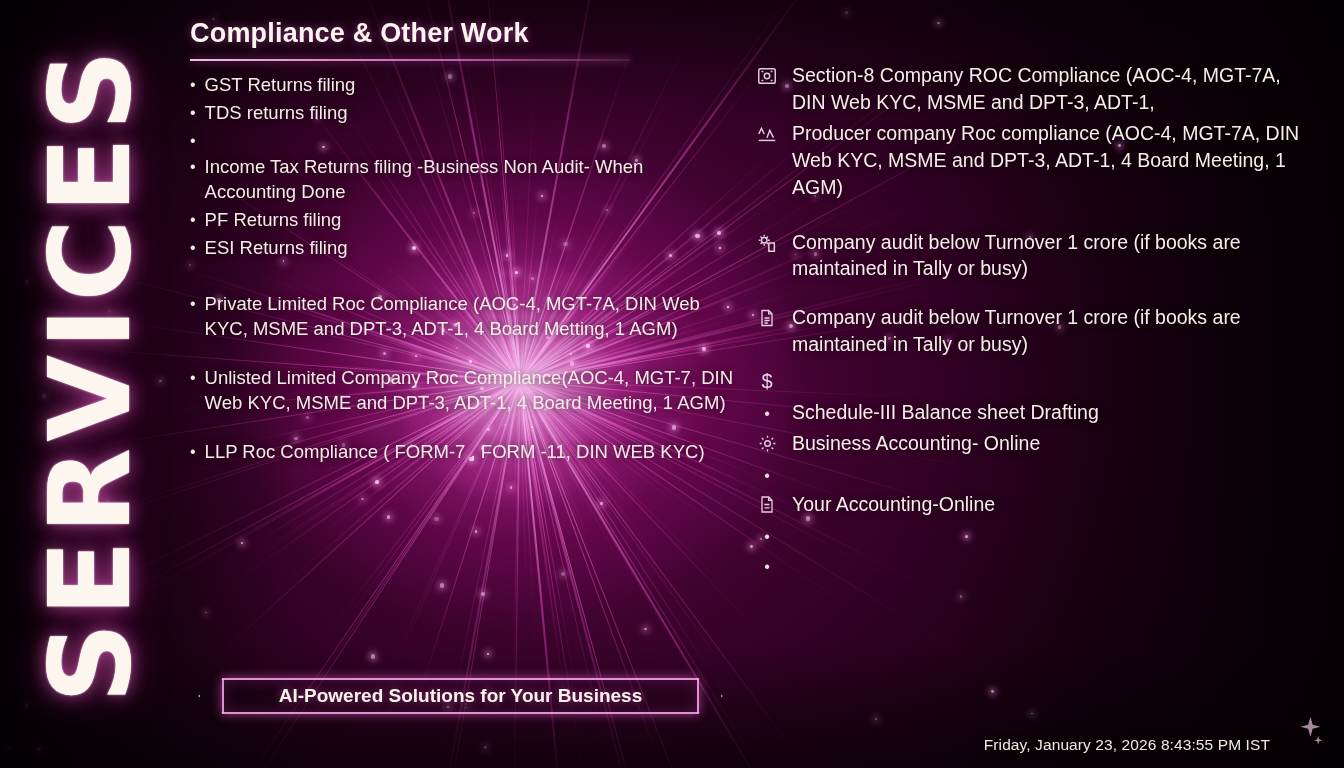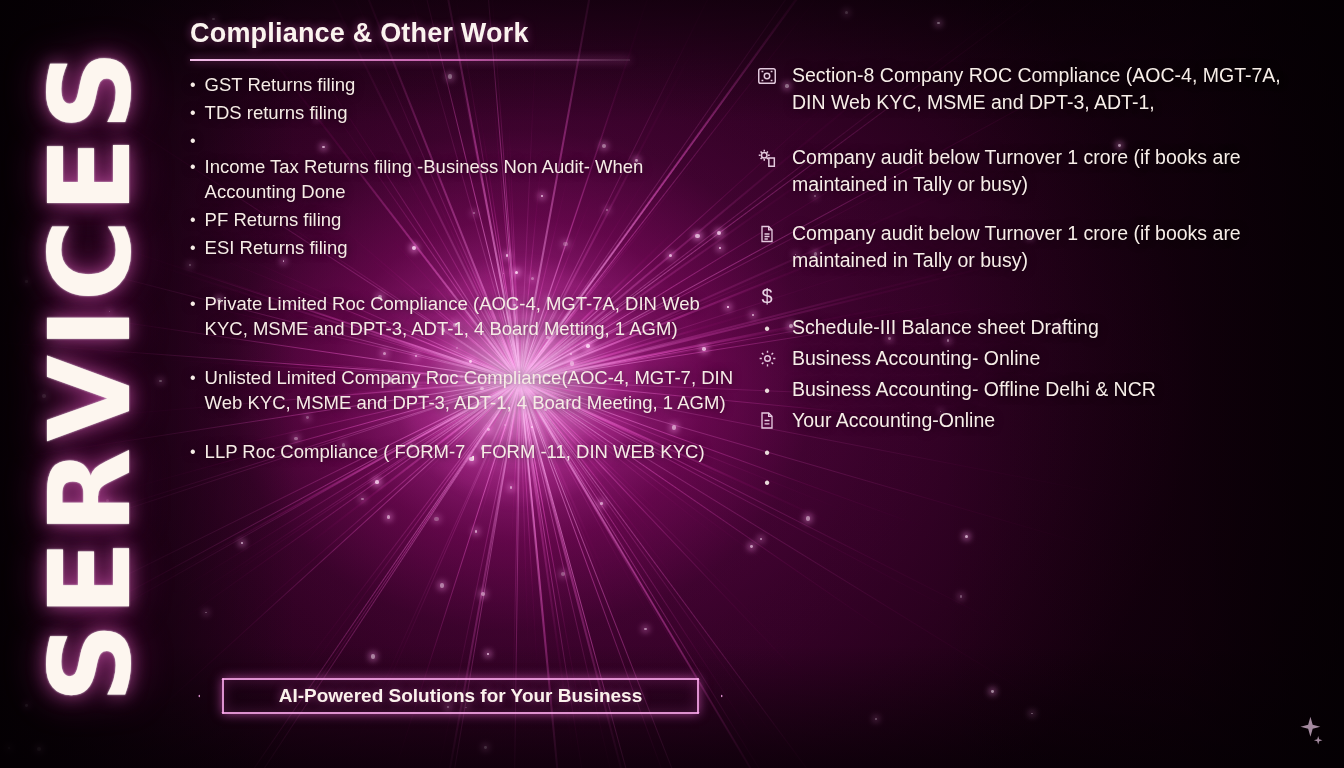--- a/index.html
+++ b/index.html
@@ -677,20 +677,30 @@
       <span class="ico">
         <svg width="22" height="22" viewBox="0 0 24 24" fill="none" stroke="currentColor" stroke-width="1.6">
           <rect x="3" y="4" width="18" height="16" rx="2"></rect>
           <circle cx="12" cy="12" r="3"></circle>
           <path d="M6 7h2M16 7h2M6 17h2M16 17h2"></path>
         </svg>
       </span>
       <span class="tx">Section-8 Company ROC Compliance (AOC-4, MGT-7A, DIN Web KYC, MSME and DPT-3, ADT-1,</span>
     </div>
 
+    <div class="ritem">
+      <span class="ico">
+        <svg width="22" height="22" viewBox="0 0 24 24" fill="none" stroke="currentColor" stroke-width="1.6">
+          <path d="M3 12l3-6 3 6"></path>
+          <path d="M12 16l3-8 4 8"></path>
+          <path d="M3 19h18"></path>
+        </svg>
+      </span>
+      <span class="tx">Producer company Roc compliance (AOC-4, MGT-7A, DIN Web KYC, MSME and DPT-3, ADT-1, 4 Board Meeting, 1 AGM)</span>
+    </div>
 
     <div class="rgap-1"></div>
 
     <div class="ritem">
       <span class="ico">
         <svg width="22" height="22" viewBox="0 0 24 24" fill="none" stroke="currentColor" stroke-width="1.6">
           <circle cx="9" cy="9" r="3"></circle>
           <path d="M9 3v2M9 13v2M3 9h2M13 9h2M5 5l1.4 1.4M11.6 11.6L13 13M13 5l-1.4 1.4M6.4 11.6L5 13"></path>
           <path d="M14 12h6v9h-6z"></path>
         </svg>
@@ -734,21 +744,20 @@
           <path d="M12 3v2.5M12 18.5V21M3 12h2.5M18.5 12H21M5.6 5.6l1.8 1.8M16.6 16.6l1.8 1.8M18.4 5.6l-1.8 1.8M7.4 16.6l-1.8 1.8"></path>
         </svg>
       </span>
       <span class="tx">Business Accounting- Online</span>
     </div>
 
     <div class="ritem dotted">
       <span class="ico">
           <span class="dotmark">•</span>
         </span>
-      <span class="tx">Business Accounting- Offline Delhi &amp; NCR</span>
     </div>
 
     <div class="ritem">
       <span class="ico">
         <svg width="20" height="21" viewBox="0 0 24 24" fill="none" stroke="currentColor" stroke-width="1.6">
           <path d="M6 3h8l4 4v14H6z"></path>
           <path d="M14 3v4h4"></path>
           <path d="M9 12h6M9 16h6"></path>
         </svg>
       </span>
@@ -761,20 +770,21 @@
         </span>
     </div>
 
     <div class="ritem dotted">
       <span class="ico">
           <span class="dotmark">•</span>
         </span>
     </div>
   </div>
 
+  <div id="timestamp">Friday, January 23, 2026 8:43:55 PM IST</div>
 
   <div id="corner-mark">
     <svg width="34" height="34" viewBox="0 0 24 24" fill="currentColor">
       <path d="M13 2l1.6 5.6L20 9l-5.4 1.4L13 16l-1.6-5.6L6 9l5.4-1.4z"></path>
       <path d="M18.5 15.5l.7 2.3 2.3.7-2.3.7-.7 2.3-.7-2.3-2.3-.7 2.3-.7z"></path>
     </svg>
   </div>
 </div>
 
 </body></html>

